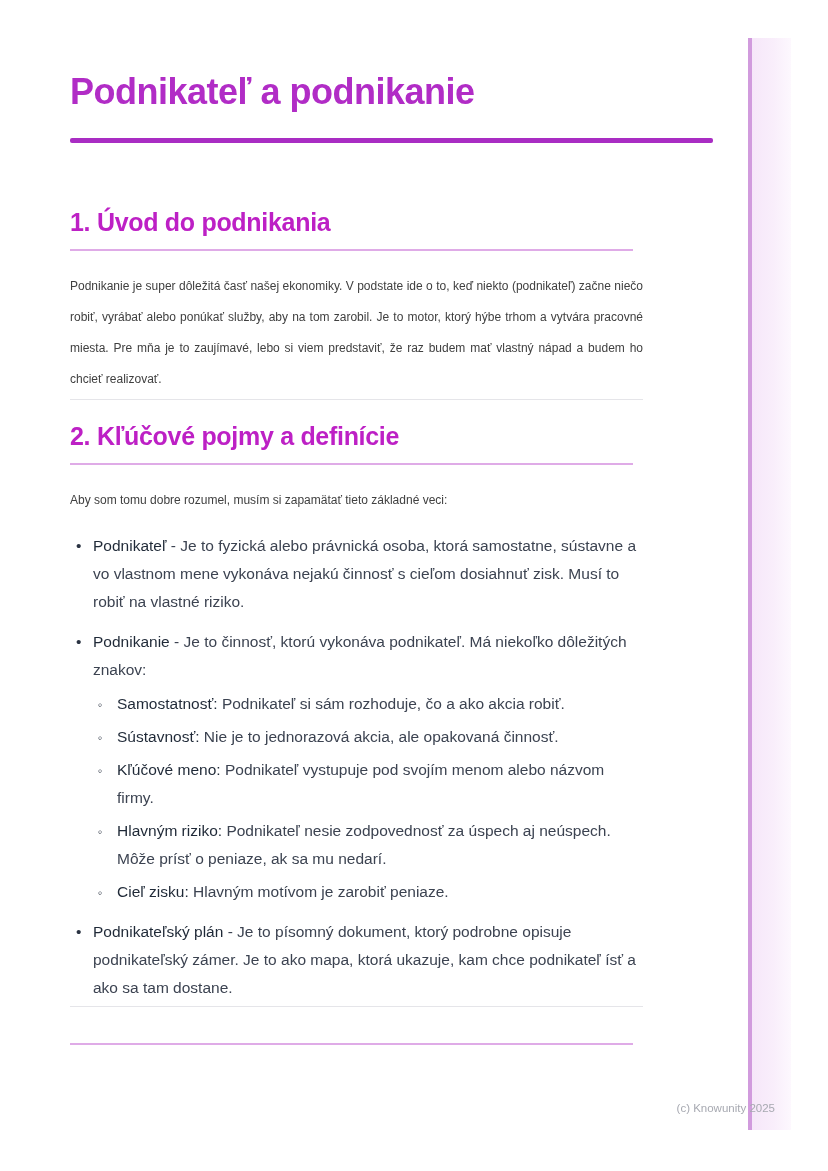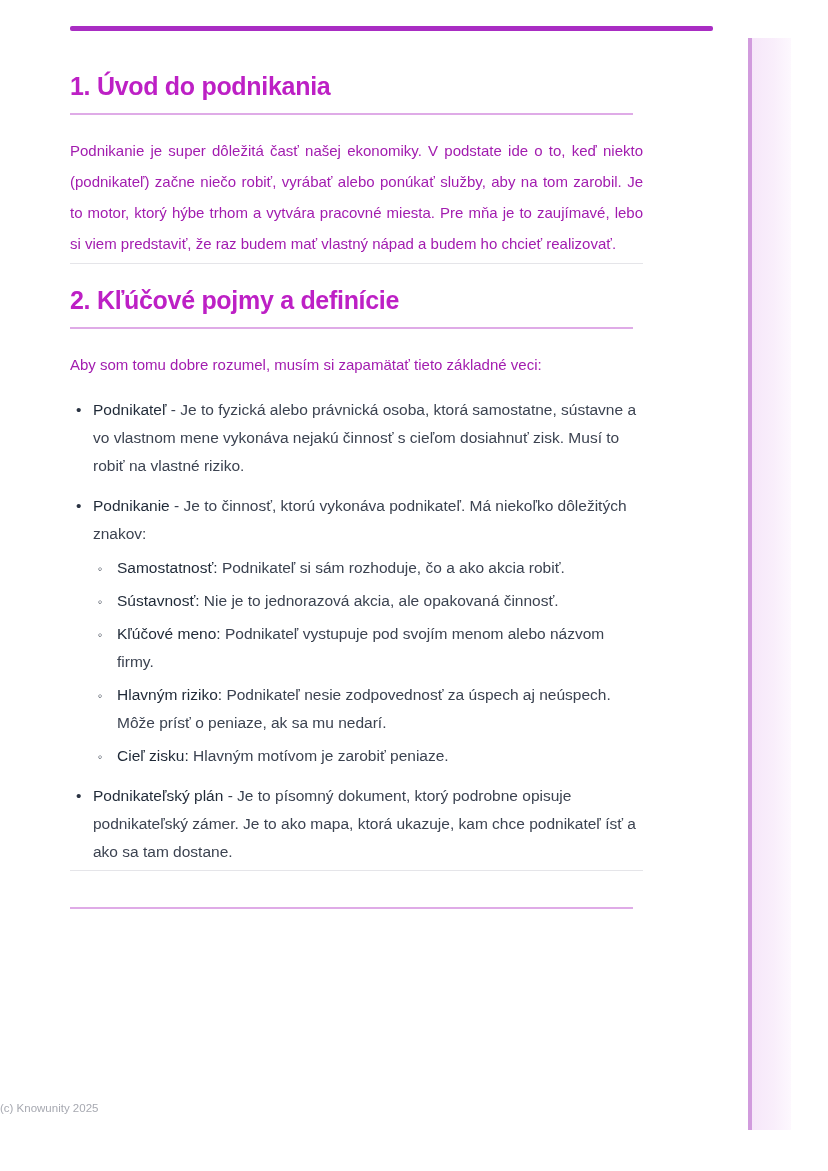--- a/index.html
+++ b/index.html
@@ -18,53 +18,54 @@
   h1{
     margin:72px 0 0;font-size:36px;line-height:40px;font-weight:bold;
     color:#b12cc6;letter-spacing:-0.5px;
   }
   .title-rule{margin-top:26px;width:643px;height:5px;background:#a92dc3;border-radius:2px;}
   h2{
     margin:0;font-size:25px;line-height:30px;font-weight:bold;
     color:#bd20c5;letter-spacing:-0.3px;
   }
   .h-underline{margin-top:12px;width:563px;height:2px;background:#dfabe7;}
-  .sec-1{margin-top:40px;}
+  .sec-1{margin-top:64px;}
   .sec-2{margin-top:21px;}
   .sec-3{margin-top:36px;}
   .para{
-    margin:20px 0 0;font-size:15px;line-height:31px;color:#a21caf;
+    margin:20px 0 0;font-size:12px;line-height:31px;color:#404040;
   }
   .justify{text-align:justify;}
   .divider{border:none;border-top:1px solid #e5e5e9;width:573px;margin:4px 0 0 0;}
   .bullets{margin-top:16px;}
   .b-item{
     position:relative;padding-left:23px;font-size:15.5px;line-height:28px;
     color:#3c4351;margin-bottom:12px;
   }
   .b-item:last-child{margin-bottom:0;}
   .marker{position:absolute;left:6px;top:0;color:#2a3342;}
   strong{color:#1f2937;font-weight:normal;}
   .sub{margin-top:6px;}
   .sub-item{position:relative;padding-left:24px;margin-bottom:5px;}
   .sub-marker{position:absolute;left:5px;top:1px;font-size:12.5px;color:#2a3342;}
   .footer{
-    position:absolute;top:1102px;left:0;width:775px;
+    position:absolute;top:1102px;left:0;width:775px;text-align:right;
     font-size:11.5px;color:#a7a9b1;z-index:3;
   }
 </style>
 </head>
 <body>
 
 <div class="page">
 
   <div class="stripe"></div>
 
   <div class="content">
 
+    <h1>Podnikateľ a podnikanie</h1>
     <div class="title-rule"></div>
 
     <section class="sec-1">
       <h2>1. Úvod do podnikania</h2>
       <div class="h-underline"></div>
       <p class="para justify">Podnikanie je super dôležitá časť našej ekonomiky. V podstate ide o to, keď niekto (podnikateľ) začne niečo robiť, vyrábať alebo ponúkať služby, aby na tom zarobil. Je to motor, ktorý hýbe trhom a vytvára pracovné miesta. Pre mňa je to zaujímavé, lebo si viem predstaviť, že raz budem mať vlastný nápad a budem ho chcieť realizovať.</p>
     </section>
 
     <hr class="divider">
 

